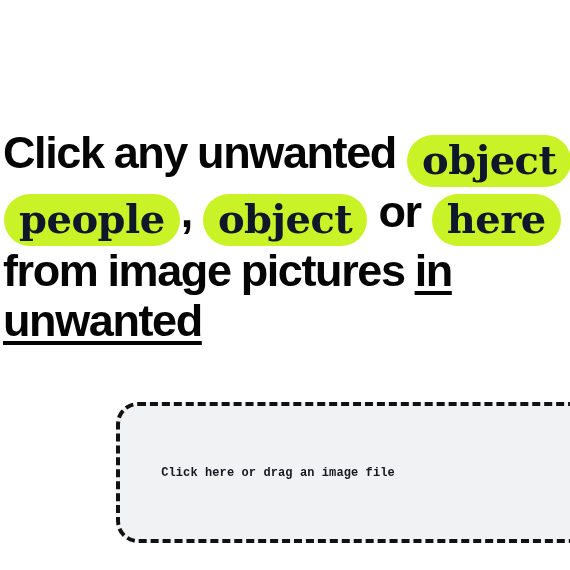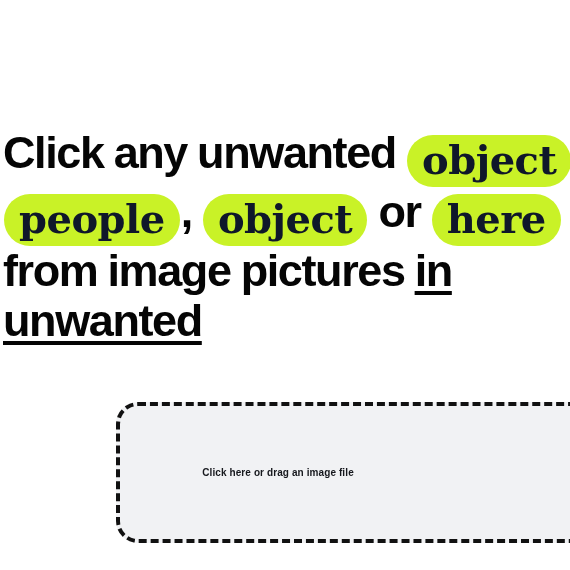--- a/index.html
+++ b/index.html
@@ -81,23 +81,23 @@
     background: #f1f2f4;
     border: 4px dashed #111111;
     border-radius: 22px;
     display: flex;
     align-items: center;
     justify-content: center;
     cursor: pointer;
   }
 
   .dropzone-label {
-    font-family: Liberation Sans, sans-serif;
+    font-family: Liberation Mono, monospace;
     font-weight: 700;
-    font-size: 10px;
+    font-size: 12px;
     letter-spacing: 0.1px;
     color: #16181d;
     position: relative;
     left: -118px;
     white-space: nowrap;
   }
 </style>
 </head>
 <body>
 

